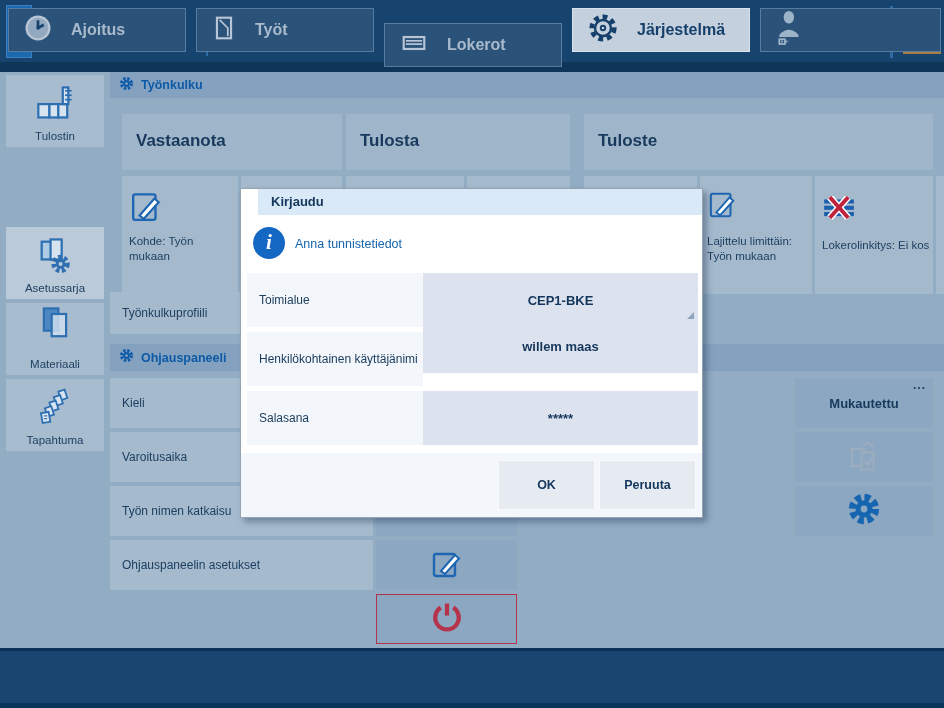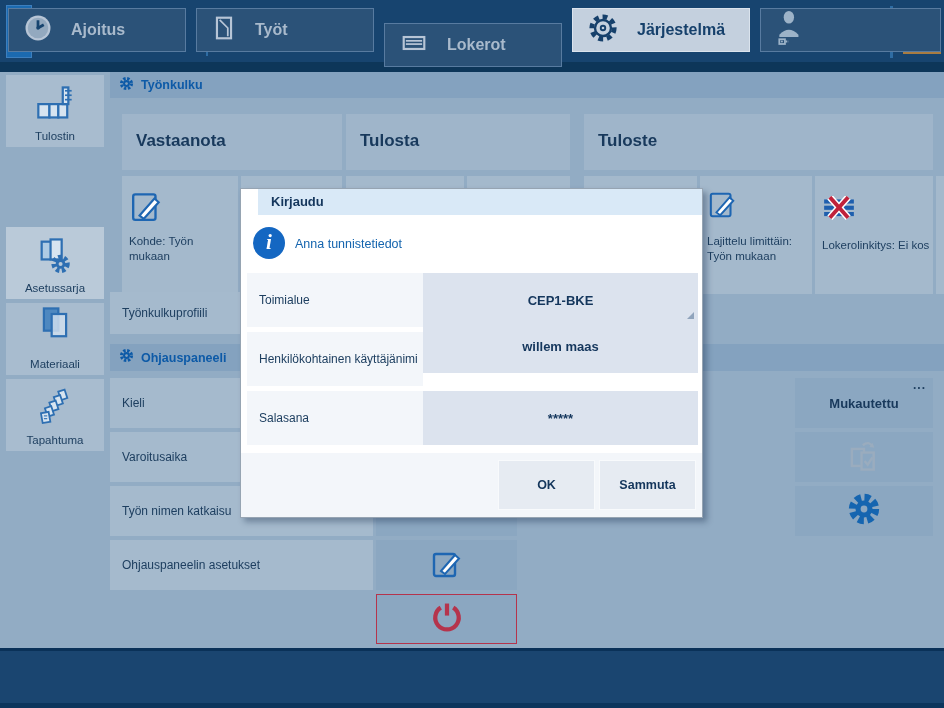--- a/index.html
+++ b/index.html
@@ -270,21 +270,21 @@
       <span>willem maas</span>
     </div>
 
     <div class="fld-label" style="top:202px;">Salasana</div>
     <div class="fld-value" style="top:202px;">
       <span>*****</span>
     </div>
 
     <div class="dlg-footer">
       <div class="dlg-btn" style="left:257px;">OK</div>
-      <div class="dlg-btn" style="left:358px;">Sammuta</div>
+      <div class="dlg-btn" style="left:358px;">Peruuta</div>
     </div>
   </div>
 
   <div class="abs bottombar"></div>
   <div class="abs bb-strip"></div>
 
   <div class="bb-btn" style="left:8px;">
     <span>
       <svg width="30" height="30" viewBox="0 0 24 24">
         <circle cx="12" cy="12" r="10" fill="#B7C5D6"></circle>

